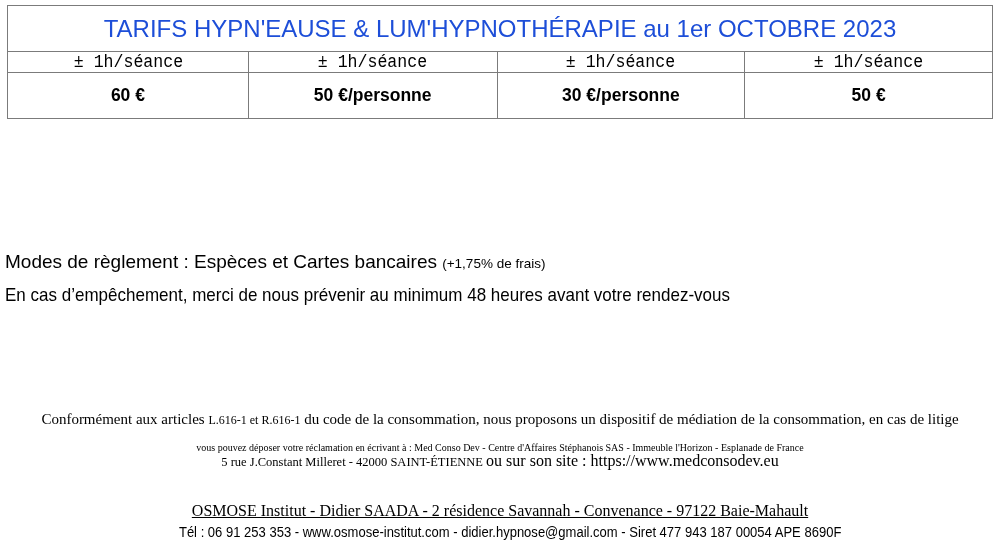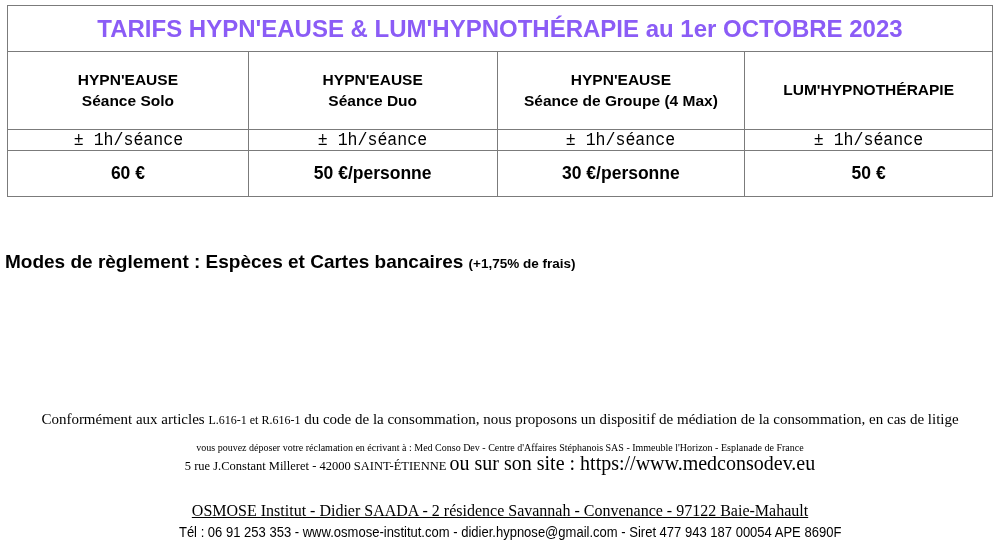--- a/index.html
+++ b/index.html
@@ -25,22 +25,22 @@
   table.price-table td {
     border: 1px solid #7b7b7b;
     text-align: center;
     vertical-align: middle;
     padding: 0;
     overflow: hidden;
   }
   td.title-cell {
     height: 45px;
     font-size: 24px;
-    font-weight: bold;
-    color: #8b5cf6;
+    font-weight: normal;
+    color: #1d4ed8;
   }
   td.header-cell {
     height: 77px;
     font-size: 15.5px;
     font-weight: bold;
     line-height: 1.35;
   }
   td.duration-cell { height: 19px; font-size: 18px; font-family: Liberation Mono, monospace; }
   td.duration-cell .cond {
     display: inline-block;
@@ -51,21 +51,21 @@
   td.price-cell {
     height: 45px;
     font-size: 17.5px;
     font-weight: bold;
   }
 
   
   .term-line {
     position: absolute;
     left: 5px;
-    font-weight: bold;
+    font-weight: normal;
     font-size: 19px;
     white-space: nowrap;
   }
   .term-line .note { font-size: 13.5px; }
   .term-line .cond {
     display: inline-block;
     transform: scaleX(0.895);
     transform-origin: 0 50%;
     white-space: nowrap;
   }
@@ -80,21 +80,21 @@
     left: 0;
     width: 1000px;
     text-align: center;
     font-family: "Liberation Serif", "DejaVu Serif", serif;
     white-space: nowrap;
   }
   #mediation-1 { top: 411px; font-size: 15px; }
   #mediation-1 .small { font-size: 12px; }
   #mediation-2 { top: 442px; font-size: 10px; }
   #mediation-3 { top: 452px; font-size: 12.5px; }
-  #mediation-3 .big { font-size: 20px; }
+  #mediation-3 .big { font-size: 16px; }
 
   
   #footer-address { top: 502px; font-size: 16px; text-decoration: underline; }
   #footer-contact {
     position: absolute;
     left: 0;
     top: 524px;
     width: 1000px;
     text-align: center;
     font-size: 14px;
@@ -118,55 +118,41 @@
       <col style="width:24.45%">
       <col style="width:25.25%">
       <col style="width:25.15%">
       <col style="width:25.15%">
     </colgroup>
     <tbody>
       <tr>
         <td colspan="4" class="title-cell">TARIFS HYPN'EAUSE &amp; LUM'HYPNOTHÉRAPIE au 1er OCTOBRE 2023</td>
       </tr>
       <tr>
-        <td class="header-cell">
-          <div>HYPN'EAUSE</div>
-          <div>Séance Solo</div>
-        </td>
-        <td class="header-cell">
-          <div>HYPN'EAUSE</div>
-          <div>Séance Duo</div>
-        </td>
-        <td class="header-cell">
-          <div>HYPN'EAUSE</div>
-          <div>Séance de Groupe (4 Max)</div>
-        </td>
-        <td class="header-cell">
-          <div>LUM'HYPNOTHÉRAPIE</div>
-        </td>
-      </tr>
-      <tr>
         <td class="duration-cell"><span class="cond">± 1h/séance</span></td>
         <td class="duration-cell"><span class="cond">± 1h/séance</span></td>
         <td class="duration-cell"><span class="cond">± 1h/séance</span></td>
         <td class="duration-cell"><span class="cond">± 1h/séance</span></td>
       </tr>
       <tr>
         <td class="price-cell">60 €</td>
         <td class="price-cell">50 €/personne</td>
         <td class="price-cell">30 €/personne</td>
         <td class="price-cell">50 €</td>
       </tr>
     </tbody>
   </table>
 
   <div class="term-line" id="term-payment">
     <span>Modes de règlement : Espèces et Cartes bancaires </span><span class="note">(+1,75% de frais)</span>
   </div>
 
+  <div class="term-line" id="term-1">
+    <span class="cond">En cas d’empêchement, merci de nous prévenir au minimum 48 heures avant votre rendez-vous</span>
+  </div>
 
 
 
   <div class="serif-line" id="mediation-1">
     <span>Conformément aux articles </span><span class="small">L.616-1 et R.616-1</span><span> du code de la consommation, nous proposons un dispositif de médiation de la consommation, en cas de litige</span>
   </div>
 
   <div class="serif-line" id="mediation-2">vous pouvez déposer votre réclamation en écrivant à : Med Conso Dev - Centre d'Affaires Stéphanois SAS - Immeuble l'Horizon - Esplanade de France</div>
 
   <div class="serif-line" id="mediation-3">

